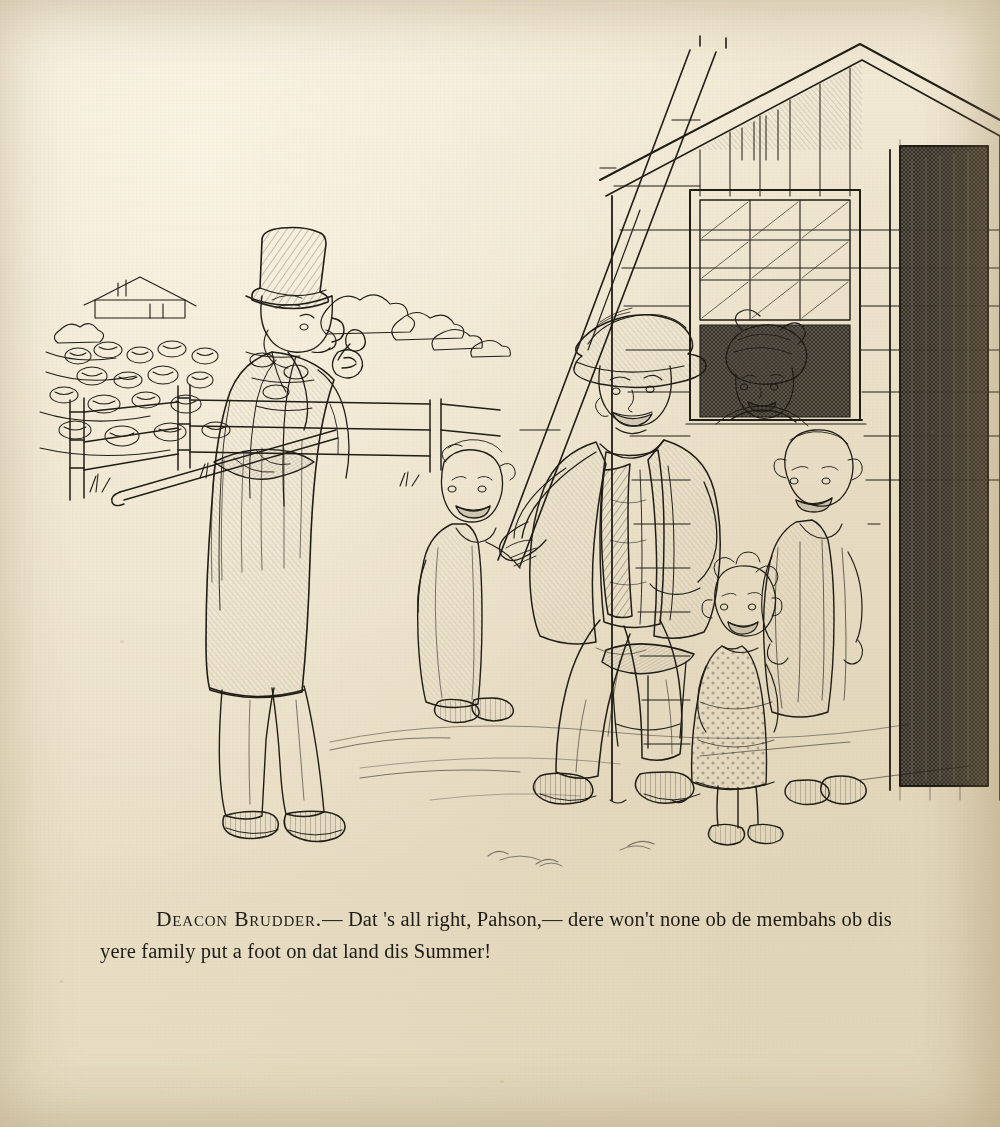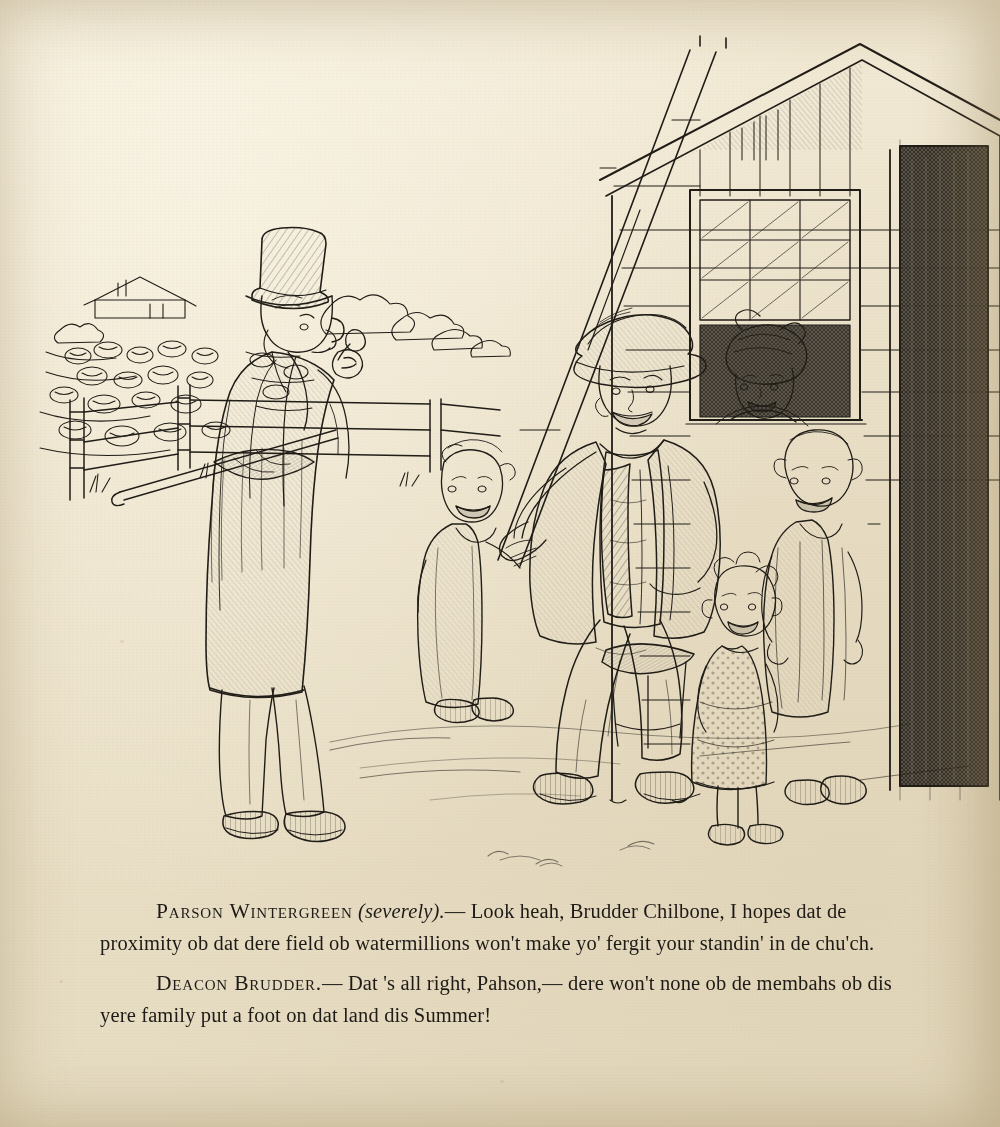--- a/index.html
+++ b/index.html
@@ -501,24 +501,20 @@
         <g stroke-width="1.1" opacity="0.55">
           <path d="M330 750 q60 -14 120 -12 M360 778 q80 -12 160 -6 M700 756 q80 -8 150 -14 M860 780 q60 -8 110 -14"></path>
           <path d="M488 856 q10 -8 20 -2 M536 864 q12 -8 22 -2 M628 846 q14 -8 26 -2"></path>
         </g>
 
       </g>
     </svg>
   </div>
 
   <div class="caption">
-    <p>
-      <span class="speaker">Parson Wintergreen</span>
-      <span class="stage">(severely).</span><span>—</span><span> Look heah, Brudder Chilbone, I hopes dat de proximity ob dat dere field ob watermillions won't make yo' fergit your standin' in de chu'ch.</span>
-    </p>
     <p class="second">
       <span class="speaker">Deacon Brudder.</span><span>—</span><span> Dat 's all right, Pahson,— dere won't none ob de membahs ob dis yere family put a foot on dat land dis Summer!</span>
     </p>
   </div>
 
   <div class="grain"></div>
   <div class="edge-shade"></div>
 
   <div class="spec" style="left:120px;top:640px;width:4px;height:3px;"></div>
   <div class="spec" style="left:930px;top:430px;width:5px;height:4px;"></div>

